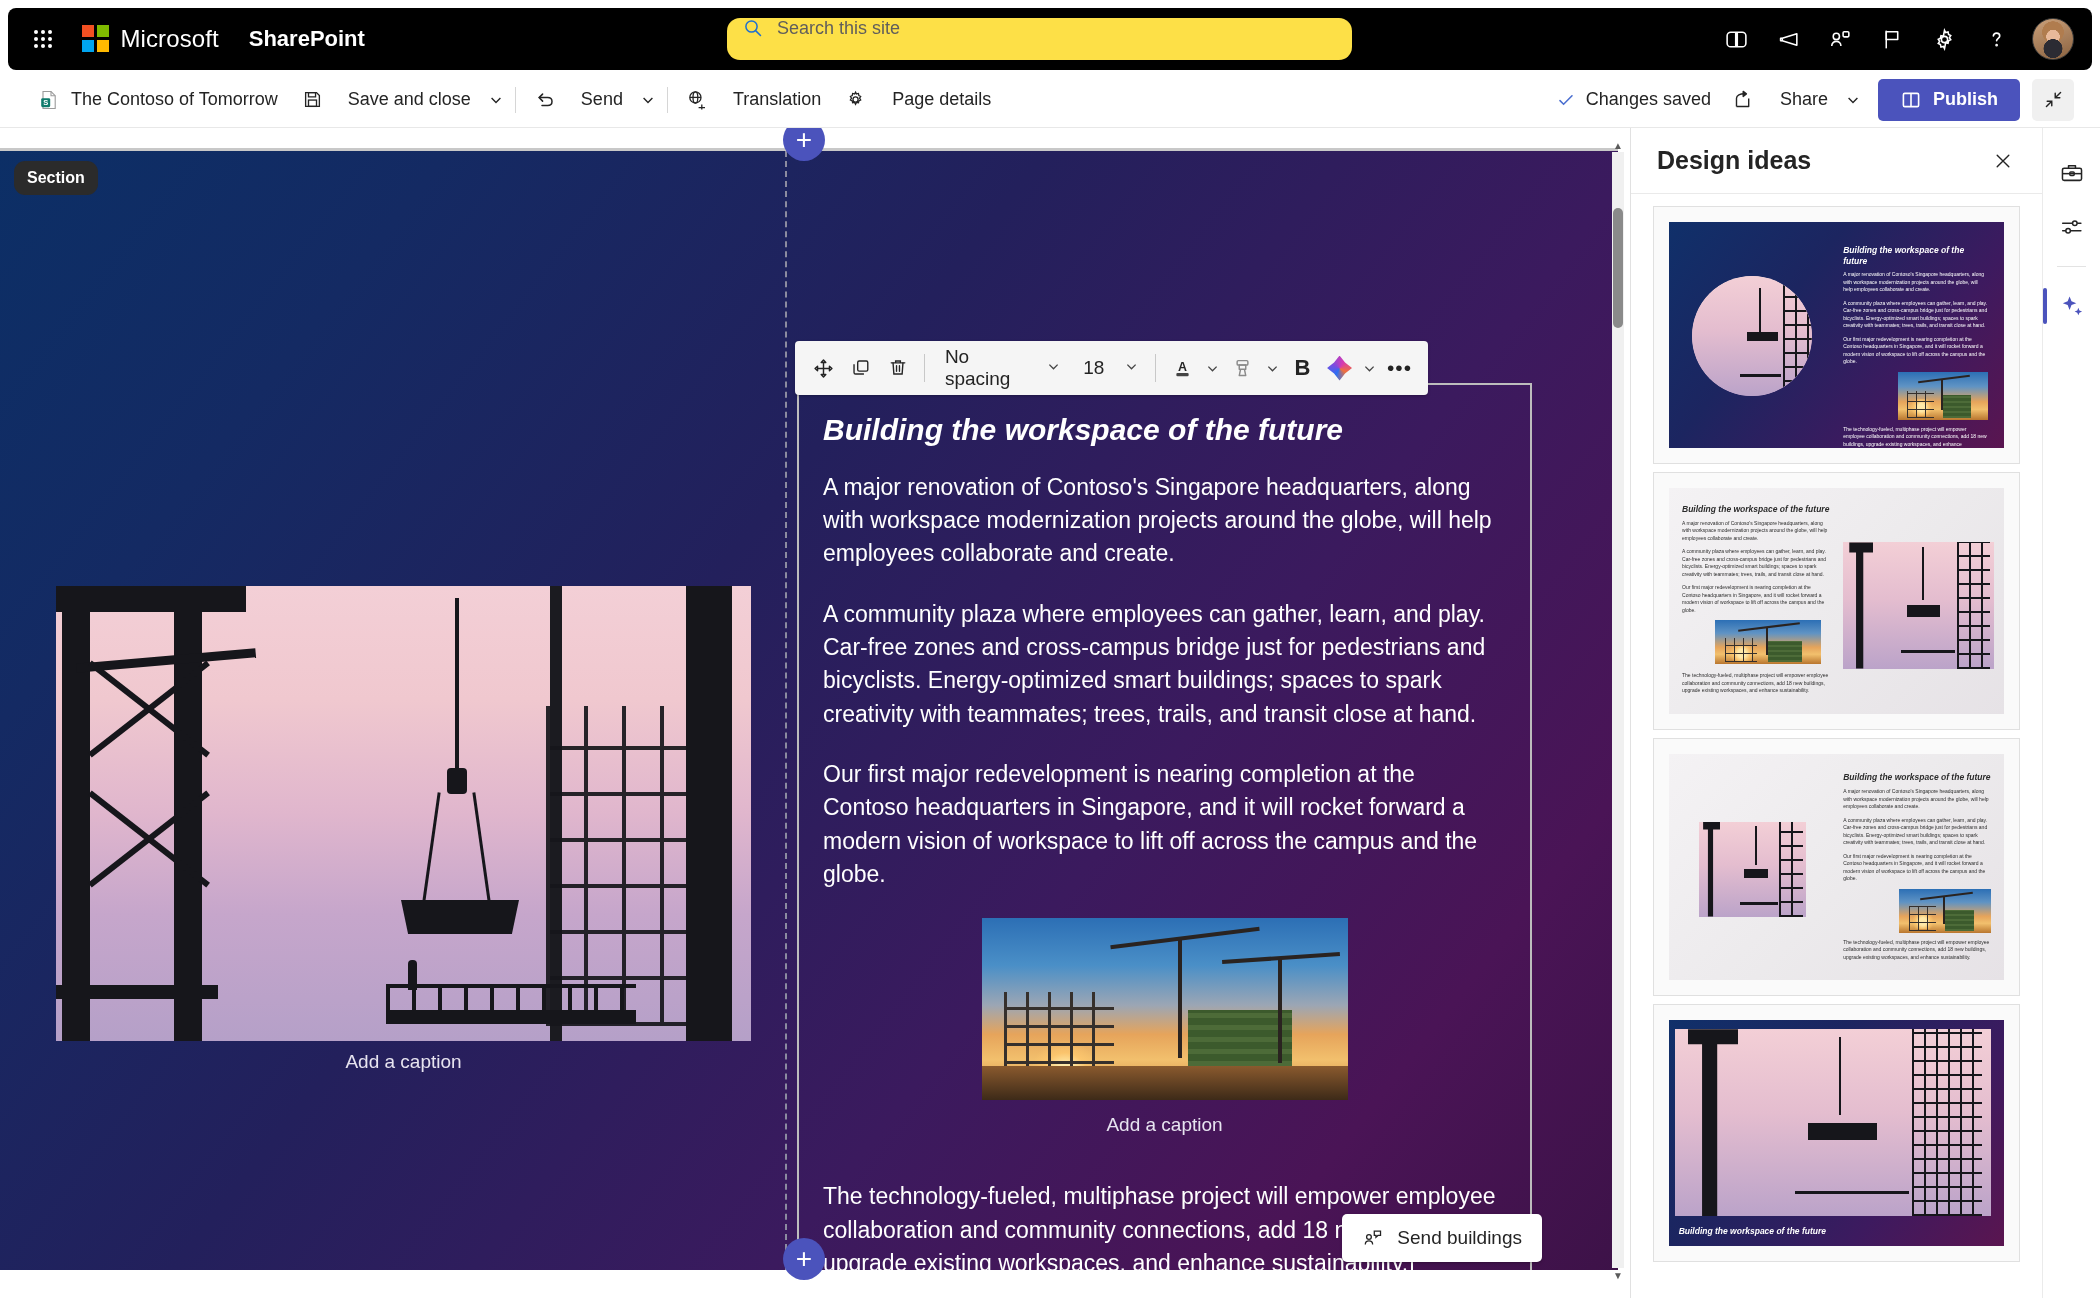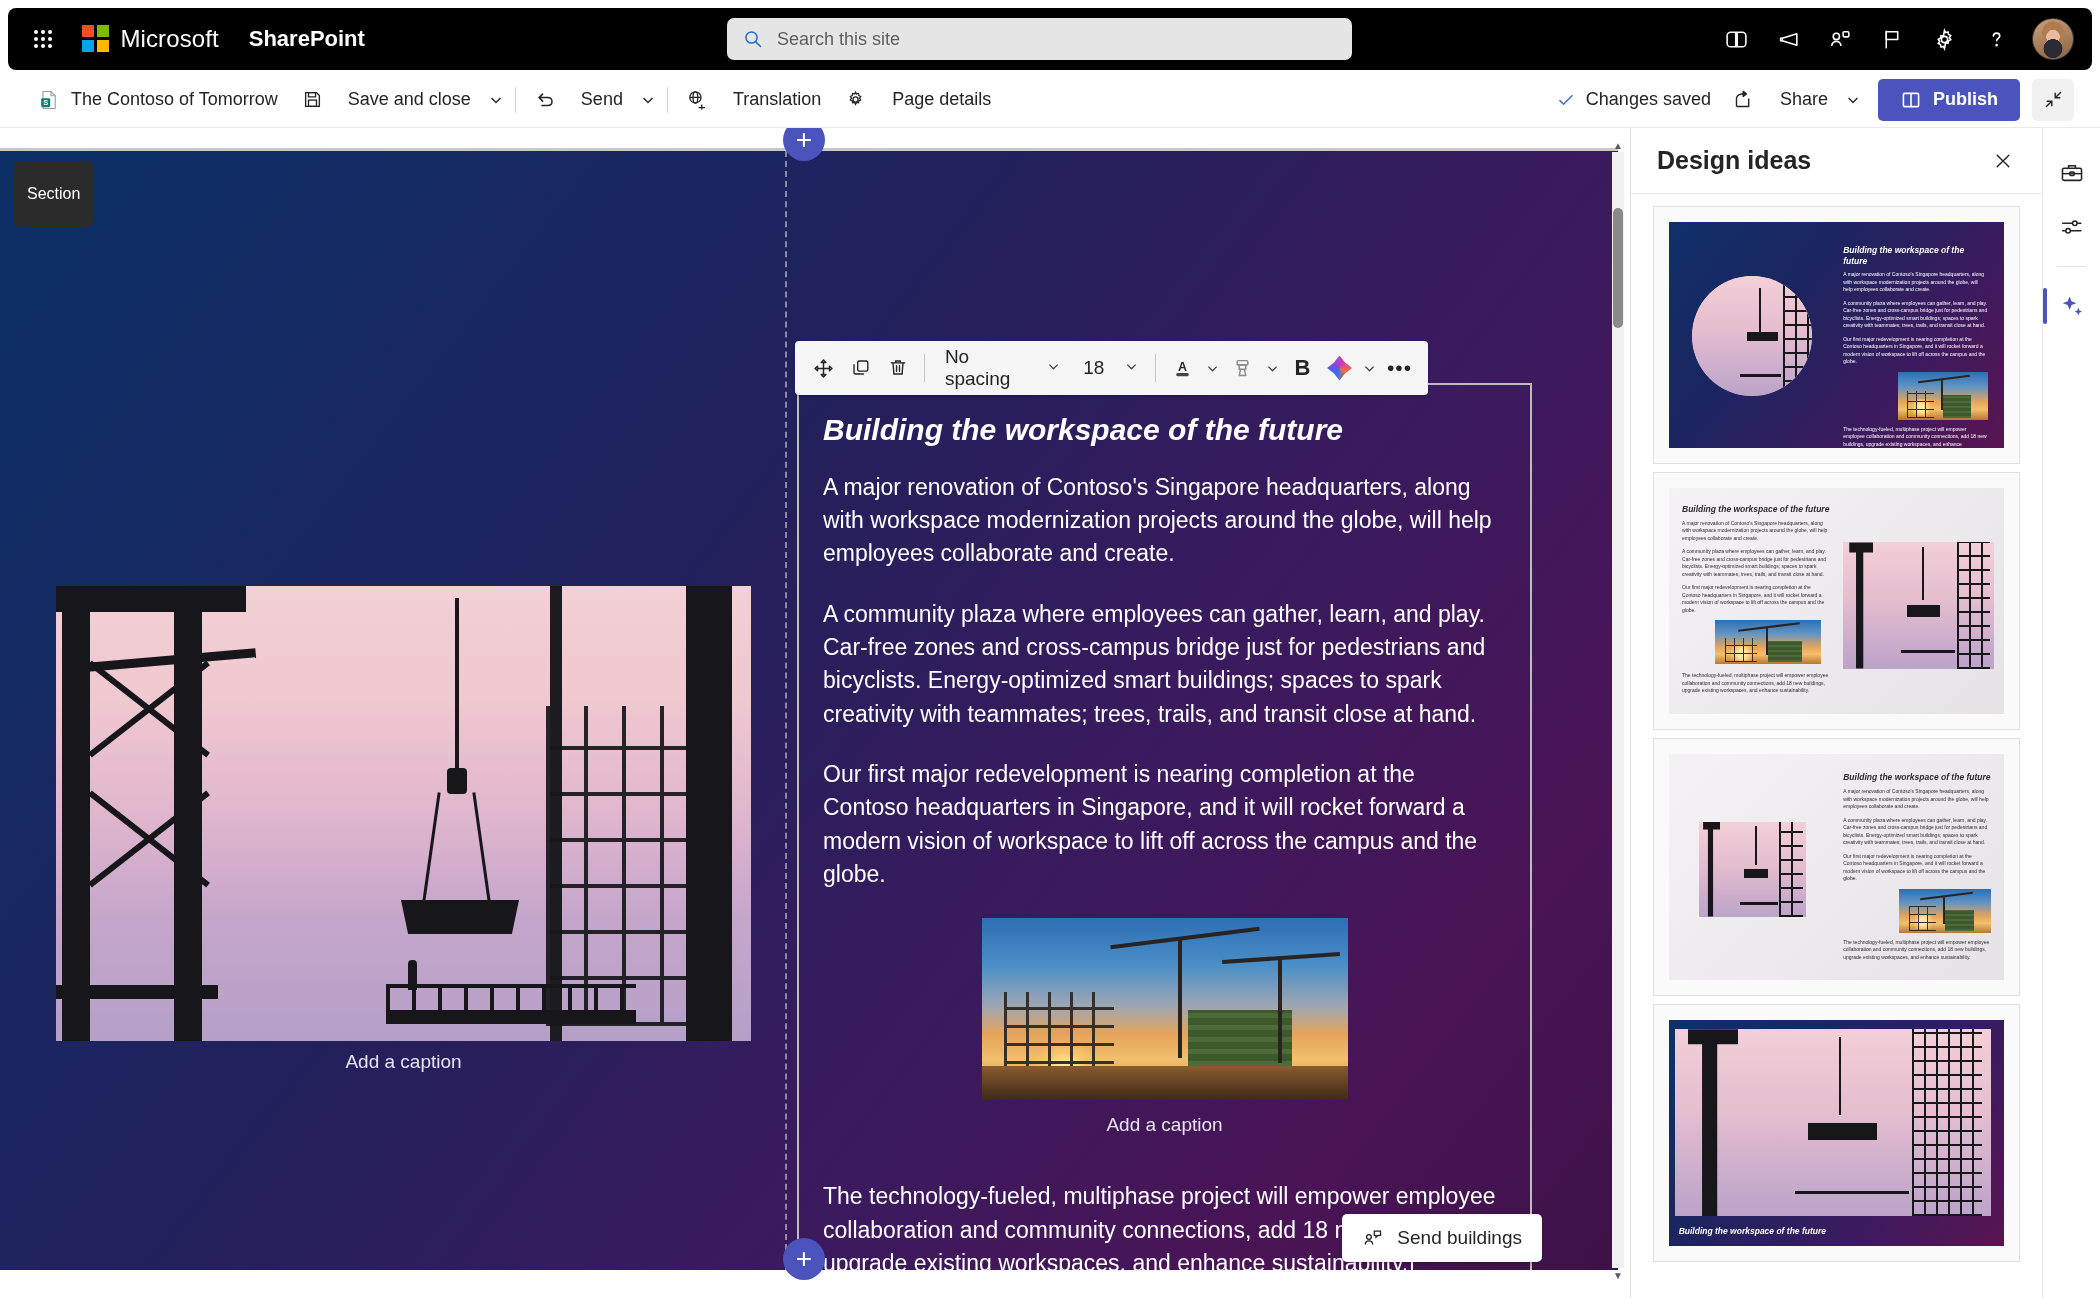--- a/index.html
+++ b/index.html
@@ -27,22 +27,22 @@
   .ms-squares i { display: block; width: 12px; height: 12px; }
   .ms-squares i:nth-child(1) { background: #f25022; }
   .ms-squares i:nth-child(2) { background: #7fba00; }
   .ms-squares i:nth-child(3) { background: #00a4ef; }
   .ms-squares i:nth-child(4) { background: #ffb900; }
   .ms-word { font-size: 24px; margin-left: 12px; letter-spacing: .1px; font-weight: 400; }
   .app-name { font-size: 22px; font-weight: 600; margin-left: 30px; flex: none; cursor: pointer; }
 
   .search-wrap { flex: 1; display: flex; justify-content: center; }
   .searchbox {
-    width: 625px; height: 42px; background: #e5e5e5; border-radius: 7px;
-    display: flex; align-items: center; padding: 0 16px; cursor: text;
+    width: 625px; height: 42px; background: #fde047; border-radius: 13px;
+    display: flex; padding: 0 16px; cursor: text;
   }
   .searchbox .ph { color: #605e5c; font-size: 18px; margin-left: 14px; }
 
   .suite-icons { display: flex; align-items: center; gap: 8px; flex: none; }
   .suite-ic { width: 44px; height: 44px; display: flex; align-items: center;
               justify-content: center; cursor: pointer; border-radius: 4px; }
   .avatar {
     width: 42px; height: 42px; border-radius: 50%; margin-left: 6px; flex: none;
     background:
       radial-gradient(circle at 50% 74%, #2b2b33 0 26%, transparent 27%),
@@ -100,21 +100,21 @@
   .hairline { position: absolute; top: 20px; left: 0; right: 12px; height: 3px; background: #c8c8c8; }
 
   .section {
     position: absolute; top: 23px; left: 0; right: 12px; bottom: 28px;
     background: linear-gradient(128deg, #0c2f66 0%, #142a63 18%, #23205c 42%,
                  #3b1a5e 66%, #4a1456 85%, #3d1248 100%);
     overflow: hidden;
   }
   .section-label {
     position: absolute; top: 10px; left: 14px; background: #2b2b2b; color: #fff;
-    font-size: 16px; padding: 24px 13px; border-radius: 5px; z-index: 30;
+    font-size: 16px; padding: 8px 13px; border-radius: 11px; z-index: 30; font-weight: bold;
   }
   .col-divider {
     position: absolute; top: 0; bottom: 0; left: 785px; width: 1px;
     border-left: 2px dashed #8c8ca0; z-index: 12;
   }
 
   
   .hero-img {
     position: absolute; left: 56px; top: 435px; width: 695px; height: 455px;
     background:

